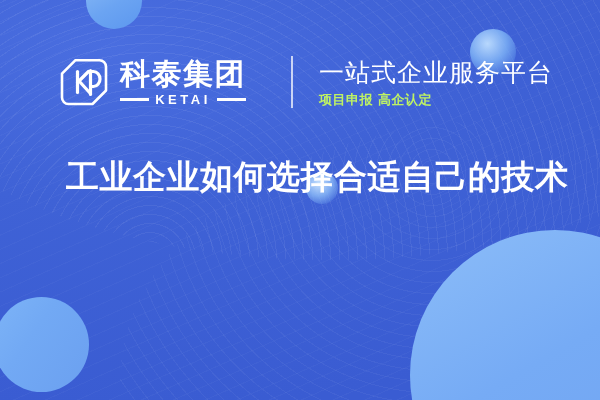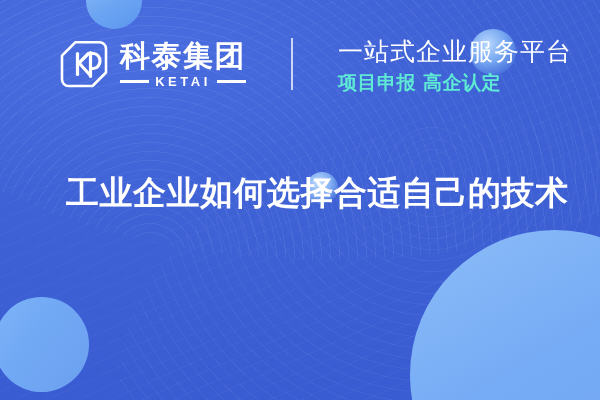--- a/index.html
+++ b/index.html
@@ -101,21 +101,21 @@
     background: linear-gradient(150deg, #8cbdf8 0%, #76abf5 45%, #6fa2f1 100%);
   }
 
   
   .header {
     position: absolute;
     left: 0; top: 38px;
     width: 600px;
     height: 70px;
     display: flex;
-    align-items: flex-start;
+    align-items: flex-end;
     gap: 26px;
   }
   .logo-block {
     display: flex;
     align-items: center;
     margin-left: 58px;
   }
   .logo-mark {
     width: 52px;
     height: 52px;
@@ -159,52 +159,51 @@
 
   .divider {
     width: 2px;
     height: 52px;
     background: rgba(255,255,255,.72);
     margin-left: 19px;
     flex: 0 0 2px;
   }
 
   .tagline {
-    margin-left: 19px;
     display: flex;
     flex-direction: column;
     justify-content: center;
     position: relative;
     z-index: 2;
   }
   .tagline-main {
     color: #ffffff;
     font-size: 25px;
     font-weight: 400;
     letter-spacing: 1px;
     line-height: 1.12;
     white-space: nowrap;
     font-family: "DejaVu Sans", "Liberation Sans", sans-serif;
   }
   .tagline-sub {
-    color: #5eead4;
-    font-size: 19px;
+    color: #bef264;
+    font-size: 13px;
     font-weight: 700;
     letter-spacing: .5px;
     line-height: 1.2;
     margin-top: 5px;
     white-space: nowrap;
     font-family: "DejaVu Serif", "Liberation Serif", serif;
   }
 
   
   .title {
     position: absolute;
     left: 66px;
-    top: 168px;
+    top: 152px;
     width: 500px;
     z-index: 3;
   }
   .title-line {
     color: #ffffff;
     font-size: 33px;
     font-weight: 700;
     letter-spacing: .5px;
     line-height: 50px;
     white-space: nowrap;

